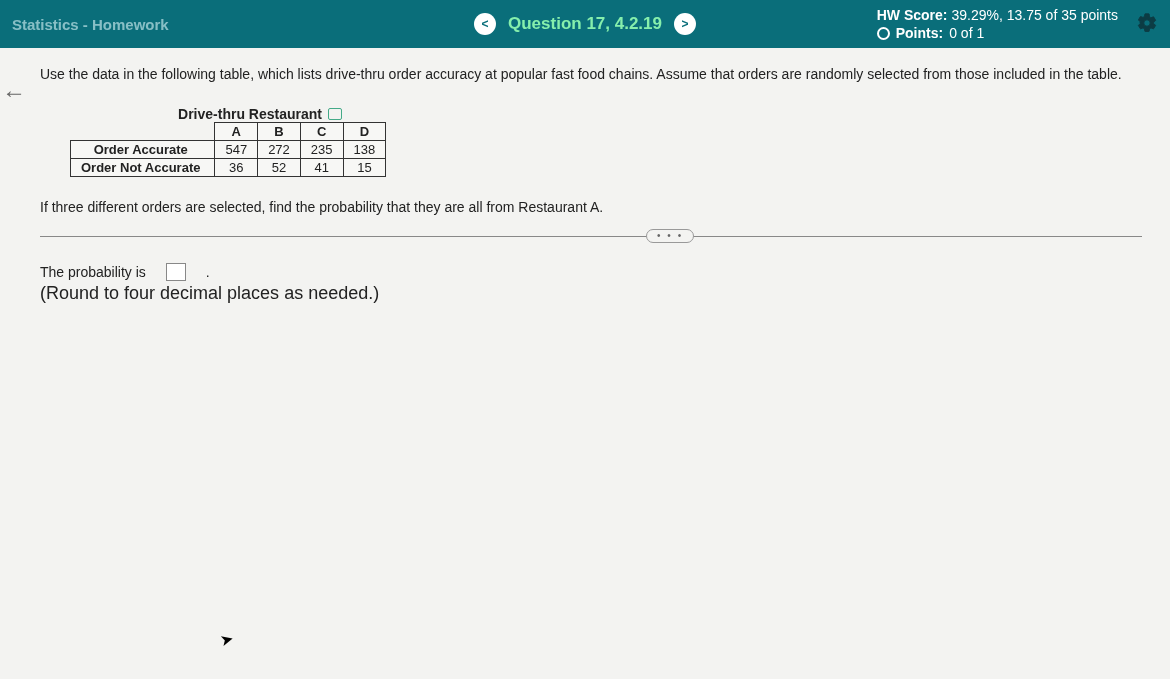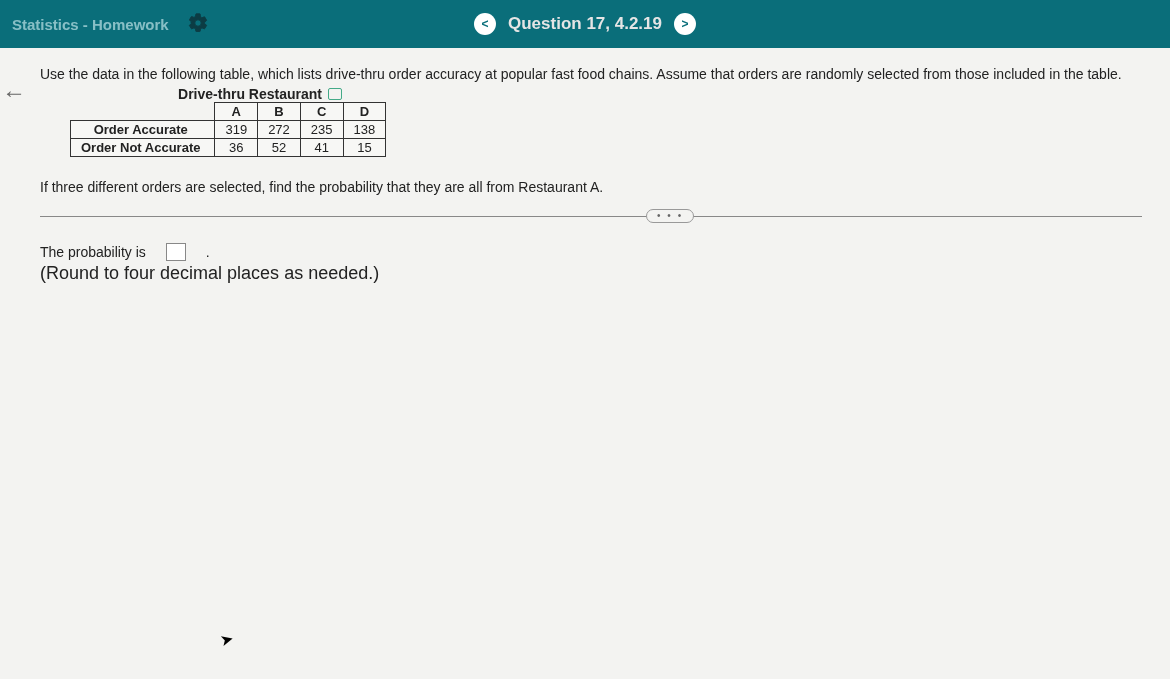--- a/index.html
+++ b/index.html
@@ -42,21 +42,21 @@
     background: #fff;
     color: #0a6e7a;
     display: flex;
     align-items: center;
     justify-content: center;
     font-size: 12px;
     font-weight: bold;
     cursor: pointer;
   }
   .question-label {
-    color: #e5e5e5;
+    color: #86efac;
     font-weight: bold;
     font-size: 17px;
     margin: 0 6px;
   }
   .score-block {
     margin-left: auto;
     color: #fff;
     font-size: 14px;
     line-height: 1.3;
   }
@@ -79,21 +79,21 @@
   }
   .back-arrow {
     position: absolute;
     left: 2px;
     top: 28px;
     font-size: 24px;
     color: #666;
     cursor: pointer;
     font-weight: bold;
   }
-  .intro { margin-bottom: 4px; }
+  .intro { margin-bottom: 24px; }
   .table-caption {
     text-align: center;
     font-weight: bold;
     font-size: 14px;
     margin-left: 30px;
     width: 380px;
     display: flex;
     align-items: center;
     justify-content: center;
     gap: 6px;
@@ -168,20 +168,31 @@
 
 <div class="topbar">
   <span class="breadcrumb">Statistics - Homework</span>
 
   <div class="nav-center">
     <div class="nav-arrow">&lt;</div>
     <span class="question-label">Question 17, 4.2.19</span>
     <div class="nav-arrow">&gt;</div>
   </div>
 
+  <div class="score-block">
+    <div class="line1">
+      <b>HW Score:</b>
+      <span>39.29%, 13.75 of 35 points</span>
+    </div>
+    <div class="line2">
+      <span class="radio-empty"></span>
+      <b>Points:</b>
+      <span>0 of 1</span>
+    </div>
+  </div>
 
   <div class="gear-wrap">
     <svg viewBox="0 0 24 24">
       <path d="M19.14,12.94a7.14,7.14,0,0,0,.05-.94,7.14,7.14,0,0,0-.05-.94l2.03-1.58a.5.5,0,0,0,.12-.64l-1.92-3.32a.5.5,0,0,0-.6-.22l-2.39.96a7.03,7.03,0,0,0-1.62-.94l-.36-2.54A.5.5,0,0,0,13.91,2H10.09a.5.5,0,0,0-.49.42L9.24,4.96a7.03,7.03,0,0,0-1.62.94l-2.39-.96a.5.5,0,0,0-.6.22L2.71,8.48a.5.5,0,0,0,.12.64l2.03,1.58a7.14,7.14,0,0,0-.5.94,7.14,7.14,0,0,0,.5.94L2.83,14.16a.5.5,0,0,0-.12.64l1.92,3.32a.5.5,0,0,0,.6.22l2.39-.96a7.03,7.03,0,0,0,1.62.94l.36,2.54a.5.5,0,0,0,.49.42h3.82a.5.5,0,0,0,.49-.42l.36-2.54a7.03,7.03,0,0,0,1.62-.94l2.39.96a.5.5,0,0,0,.6-.22l1.92-3.32a.5.5,0,0,0-.12-.64ZM12,15.5A3.5,3.5,0,1,1,15.5,12,3.5,3.5,0,0,1,12,15.5Z"></path>
     </svg>
   </div>
 </div>
 
 <div class="content">
   <div class="back-arrow">←</div>
@@ -197,21 +208,21 @@
     <tbody>
         <tr>
       <th class="corner"></th>
       <th class="colhdr">A</th>
       <th class="colhdr">B</th>
       <th class="colhdr">C</th>
       <th class="colhdr">D</th>
     </tr>
     <tr>
       <th class="rowhdr">Order Accurate</th>
-      <td>319</td>
+      <td>547</td>
       <td>272</td>
       <td>235</td>
       <td>138</td>
     </tr>
     <tr>
       <th class="rowhdr">Order Not Accurate</th>
       <td>36</td>
       <td>52</td>
       <td>41</td>
       <td>15</td>

